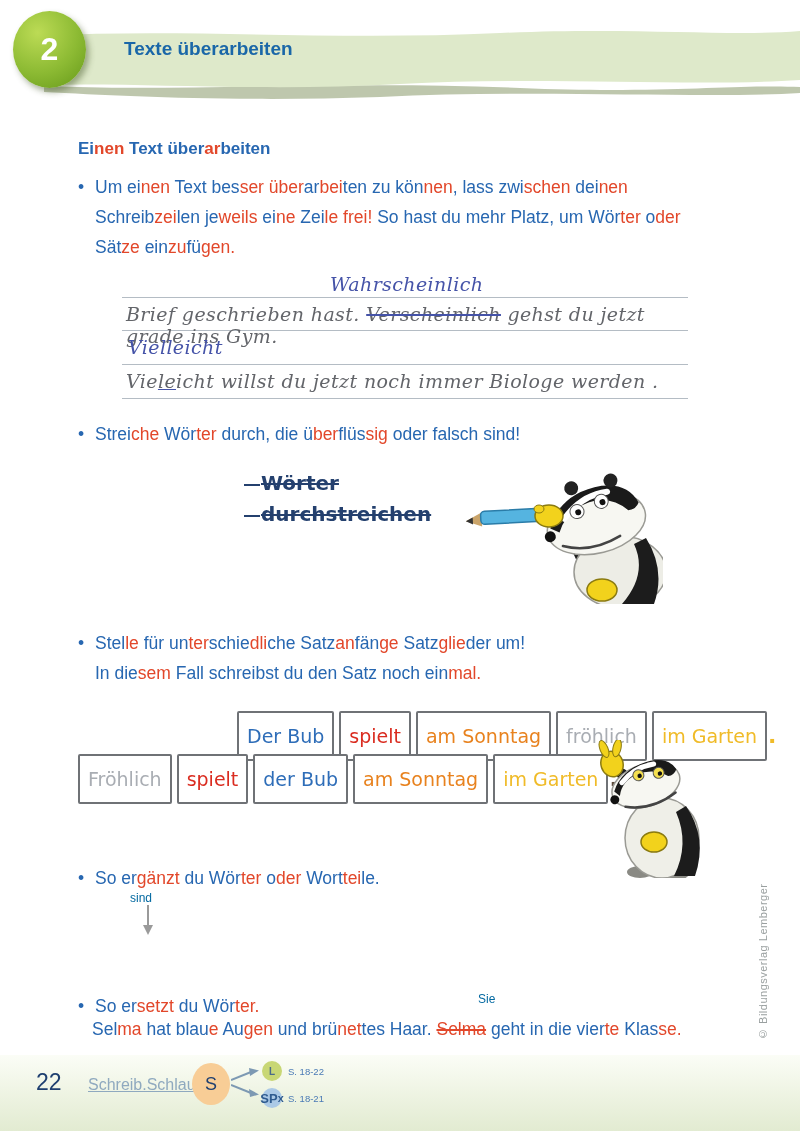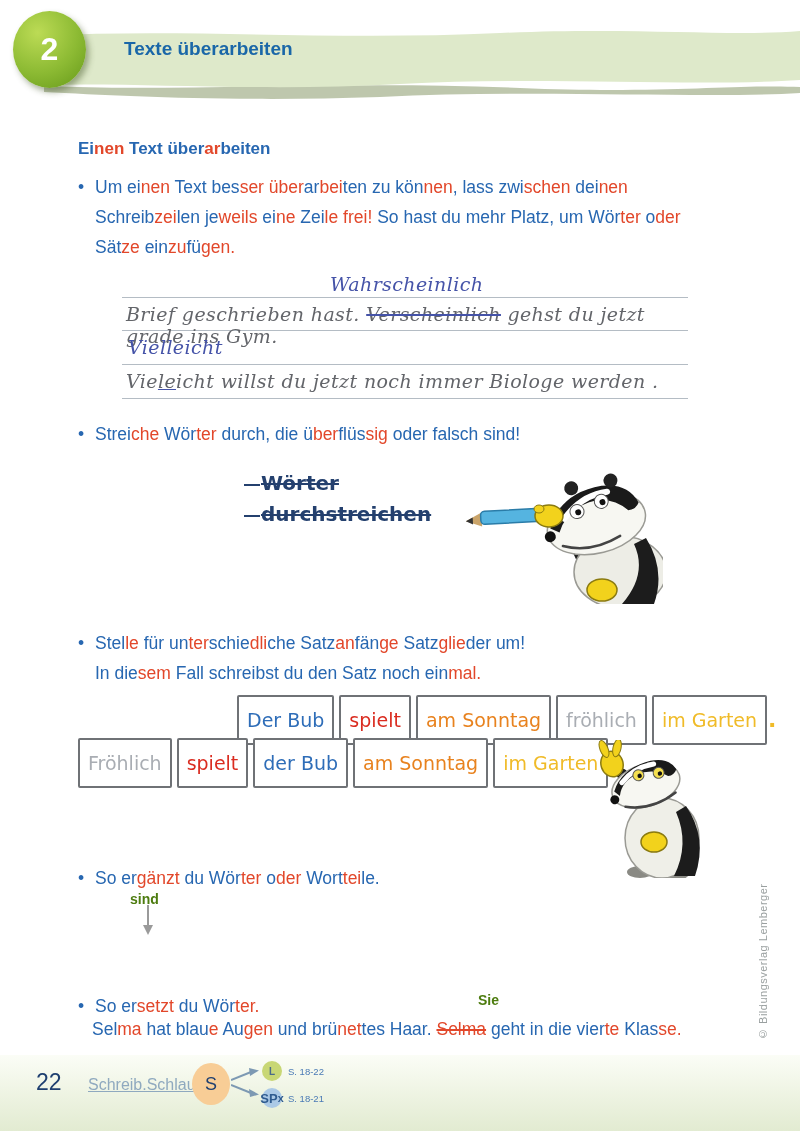--- a/index.html
+++ b/index.html
@@ -41,25 +41,25 @@
   .strike-word{position:absolute;left:244px;font-size:20px;font-weight:bold;color:#24406e;
       font-family:"DejaVu Sans",sans-serif;text-decoration:line-through;text-decoration-thickness:2px;}
   .strike-word::before{content:"";display:inline-block;width:16px;height:0;border-top:2px solid #24406e;
       vertical-align:middle;margin-right:1px;}
 
   
   .word-row{position:absolute;white-space:nowrap;font-size:19px;font-family:"DejaVu Sans",sans-serif;}
   .word-box{display:inline-block;border:2px solid #6f7276;background:#fff;border-radius:2px;
       padding:12px 8px;margin-right:5px;}
   .wb-blue{color:#2e6db8;} .wb-red{color:#da2c20;} .wb-orange{color:#e8821e;}
-  .wb-gray{color:#a9adb3;} .wb-yellow{color:#f0bb28;}
+  .wb-gray{color:#a9adb3;margin-top:16px;} .wb-yellow{color:#f0bb28;}
   .row-period{font-size:22px;font-weight:bold;margin-left:-4px;}
   .pd-yellow{color:#f0bb28;} .pd-dark{color:#5c4a3a;}
 
-  .insert-word{position:absolute;font-size:14px;color:#4d7c0f;font-weight:bold;}
+  .insert-word{position:absolute;font-size:12px;color:#0369a1;}
   .copyright{position:absolute;left:757px;top:872px;height:168px;writing-mode:vertical-rl;
       transform:rotate(180deg);font-size:11px;color:#9aa0a0;letter-spacing:.5px;}
 
   
   .footer{position:absolute;left:0;bottom:0;width:800px;height:76px;
       background:linear-gradient(#fbfdf6,#e2ebd1);}
   .page-number{position:absolute;left:36px;top:14px;font-size:23px;color:#1e3f70;}
   .series-label{position:absolute;left:88px;top:21px;font-size:16px;color:#8fa9bf;text-decoration:underline;}
   .s-circle{position:absolute;left:192px;top:8px;width:38px;height:42px;border-radius:50%;
       background:#f8cd96;display:flex;align-items:center;justify-content:center;

